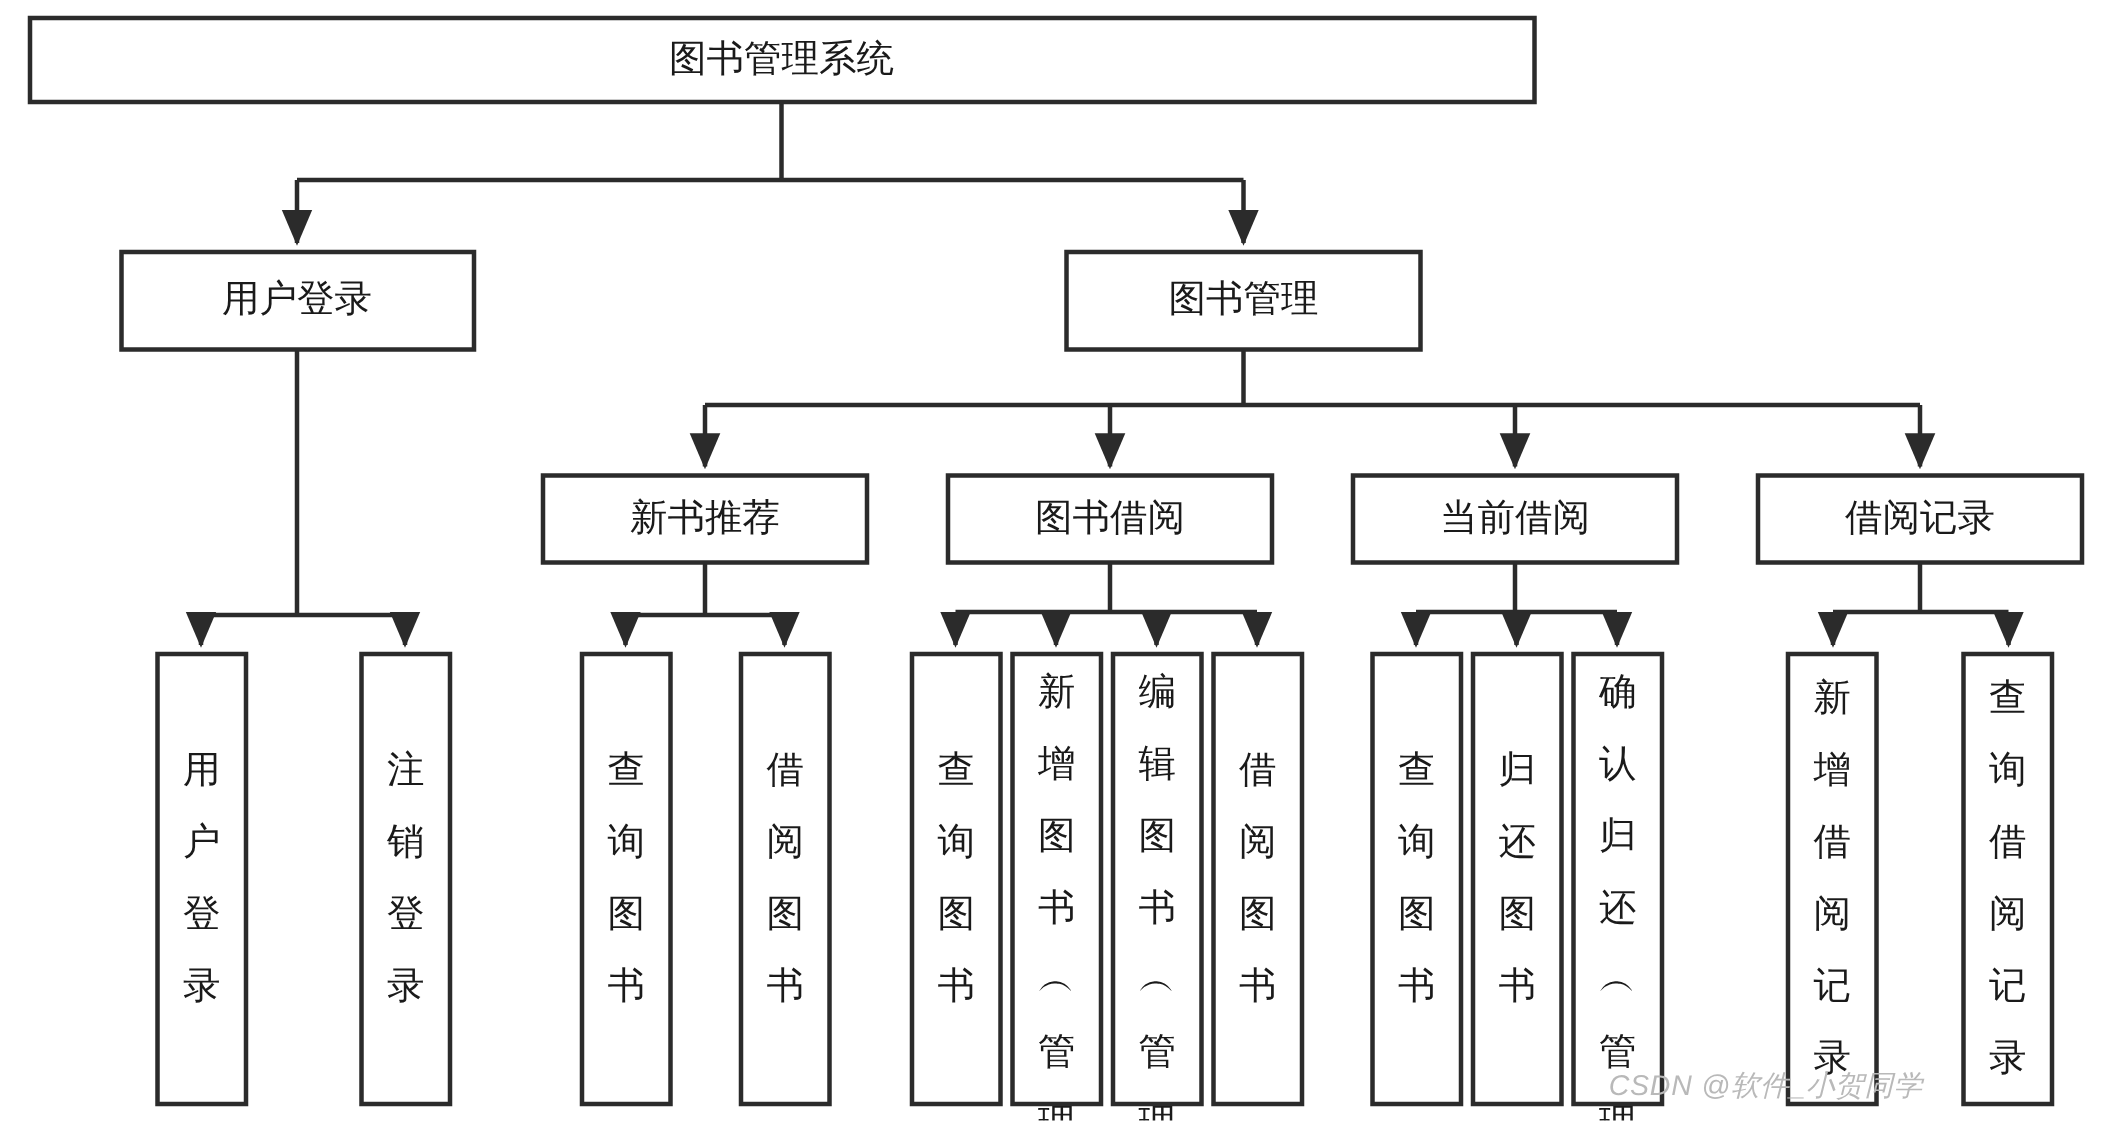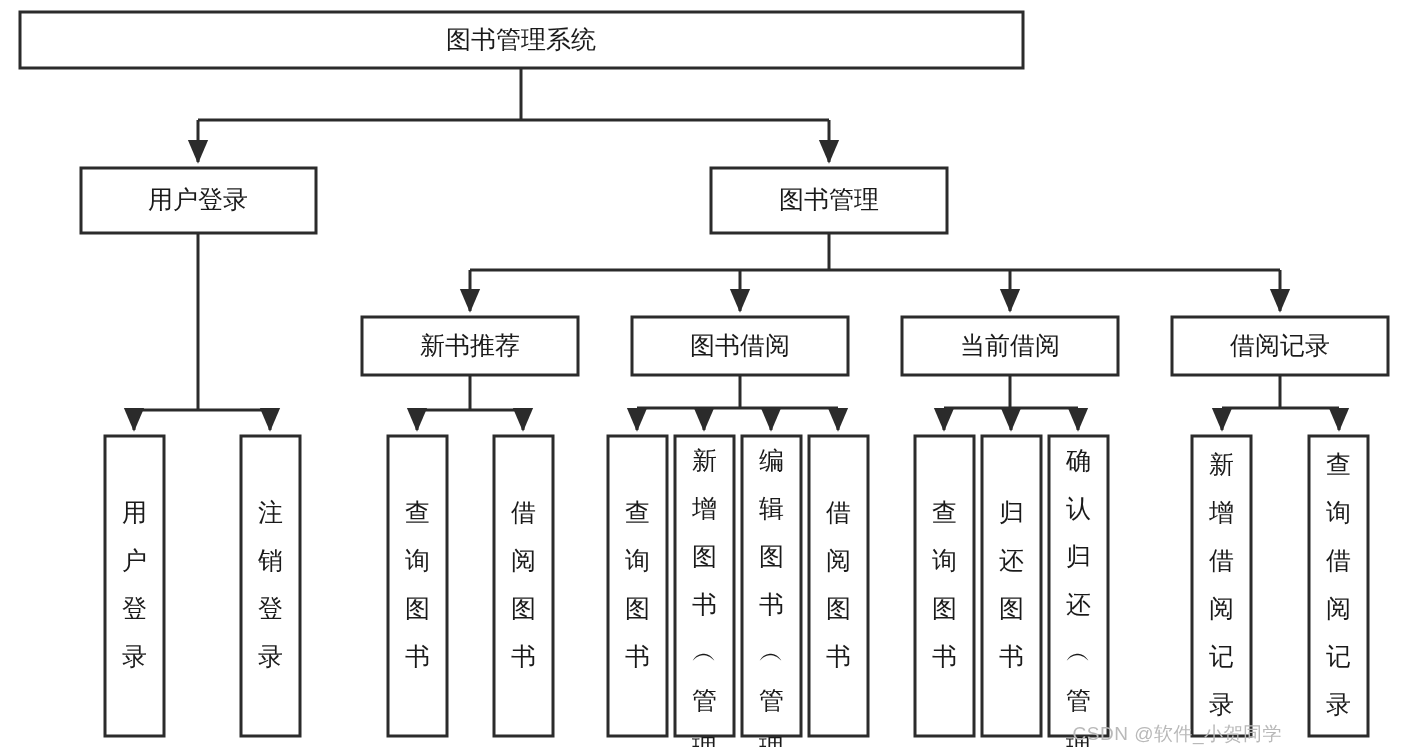--- a/index.html
+++ b/index.html
@@ -44,26 +44,27 @@
   }
   .label-h {
     font-size: 25px;
   }
   .label-v {
     font-size: 25px;
   }
   .watermark {
     position: absolute;
     right: 8px;
-    bottom: 0;
+    bottom: 10px;
     font-size: 19px;
     color: #b9b9b9;
     font-family: "Liberation Sans", "DejaVu Sans", sans-serif;
     white-space: nowrap;
     letter-spacing: 0.5px;
+    font-style: italic;
   }
 </style>
 </head>
 <body>
 
 <div id="diagram-root">
 
   <svg class="diagram" viewBox="0 0 1405 747">
     <defs>
       <marker id="arrowhead" markerWidth="9" markerHeight="9" refX="7.4" refY="4" orient="auto" markerUnits="strokeWidth">

